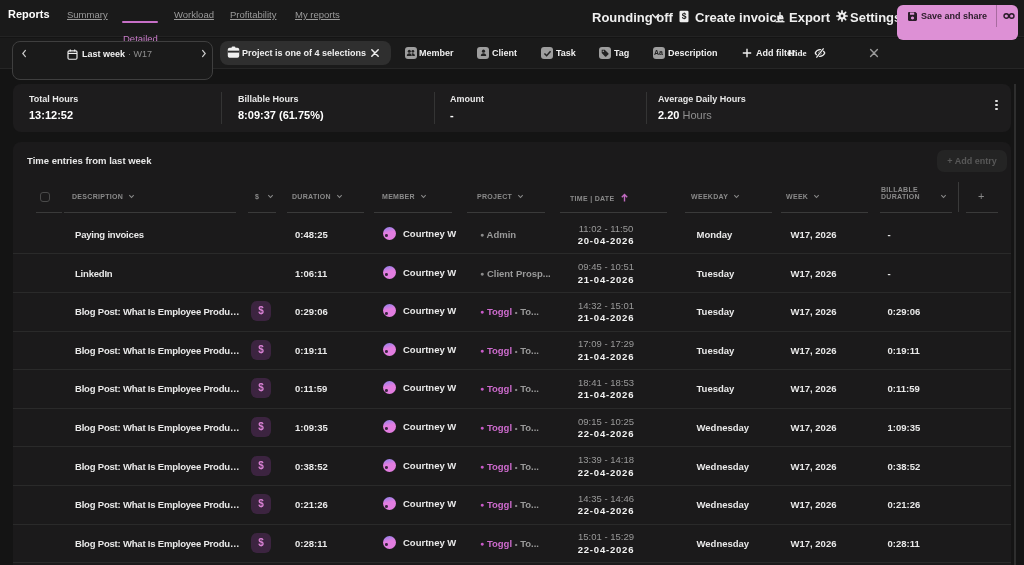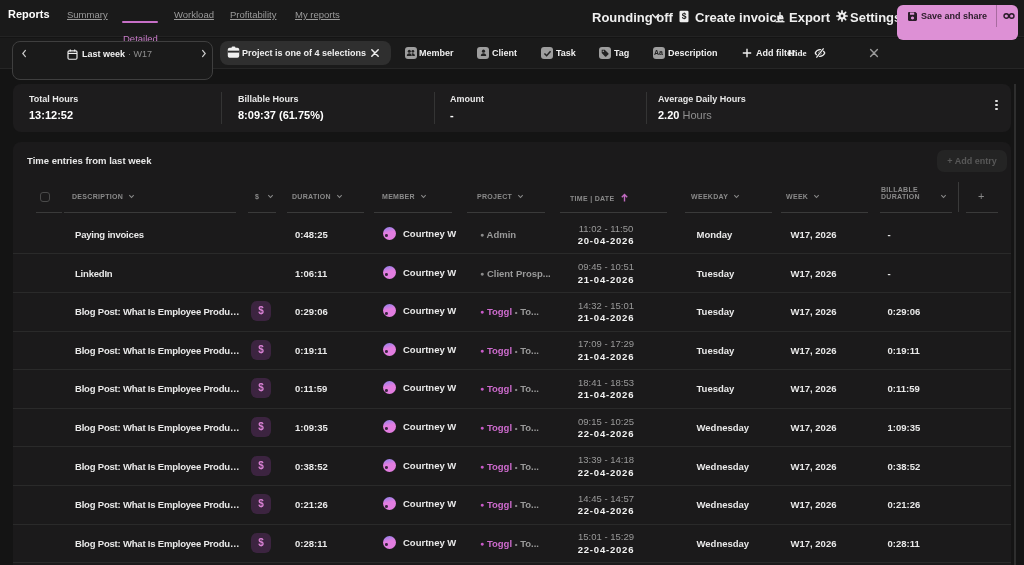--- a/index.html
+++ b/index.html
@@ -374,21 +374,21 @@
 <div class="row" style="top:343.2px;">
   <div class="desc">Blog Post: What Is Employee Productivity</div>
   <div class="dollar">$</div>
   <div class="dur">0:21:26</div>
   <div class="member">
           <span class="avatar"></span>
           <span class="mname">Courtney W</span>
         </div>
   <div class="proj"><span class="pdot" style="color:#c95ac9;">●</span> <span style="color:#cd6bcd;">Toggl</span>&nbsp;<span style="color:#8a8a8a;font-size:8px;">•</span> <span style="color:#9a9a9a;">To...</span></div>
   <div class="timecol">
-          <div class="time1">14:45 - 14:57</div>
+          <div class="time1">14:35 - 14:46</div>
           <div class="time2">22-04-2026</div>
         </div>
   <div class="wd">Wednesday</div>
   <div class="wk">W17, 2026</div>
   <div class="bd">0:21:26</div>
 </div>
 <div class="rowsep" style="top:381.5px;"></div>
 <div class="row" style="top:381.8px;">
   <div class="desc">Blog Post: What Is Employee Productivity</div>
   <div class="dollar">$</div>

